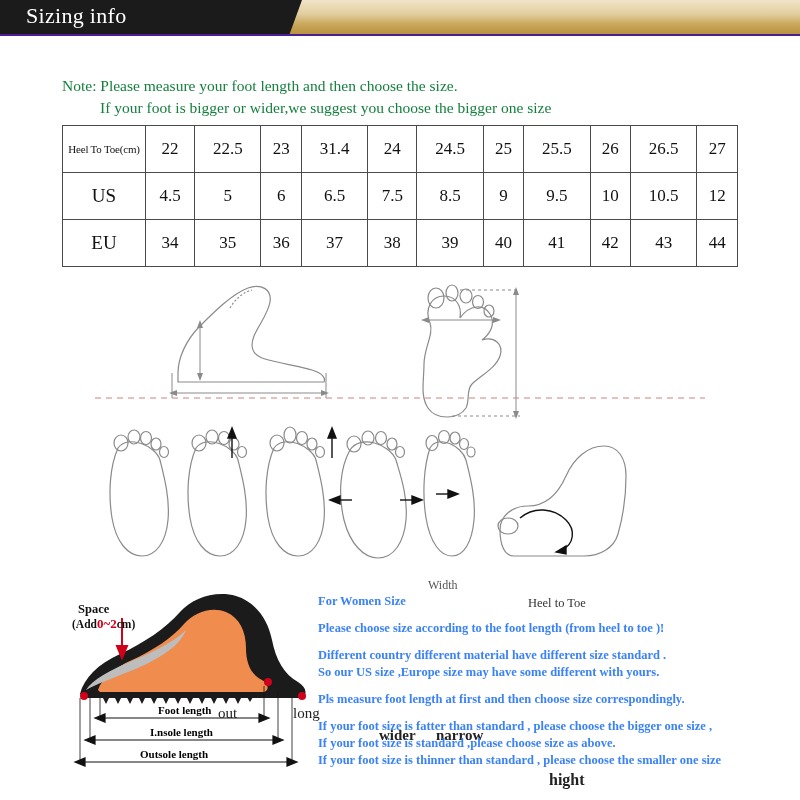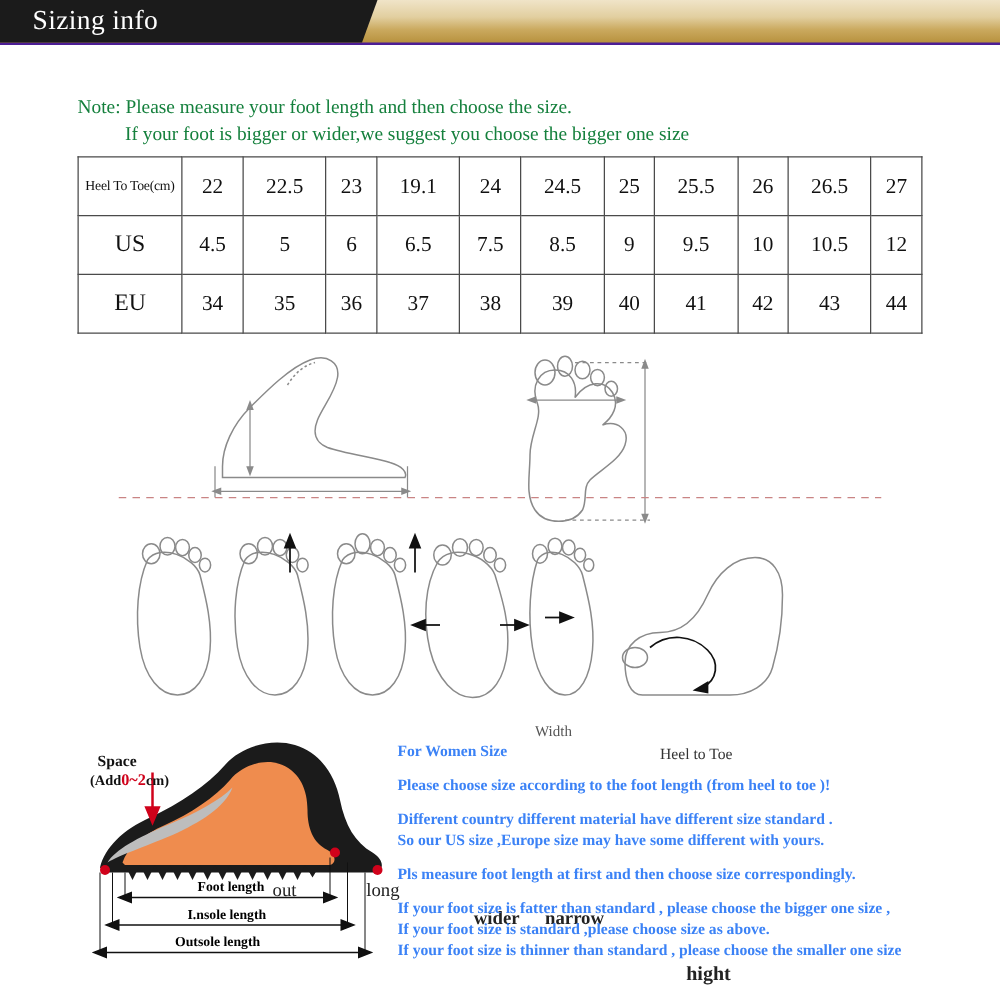--- a/index.html
+++ b/index.html
@@ -125,21 +125,21 @@
   <span class="l2">If your foot is bigger or wider,we suggest you choose the bigger one size</span>
 </div>
 
 <table class="size-table">
   <tbody id="size-table-body">
       <tr>
         <td class="rowhead small">Heel To Toe(cm)</td>
         <td>22</td>
         <td>22.5</td>
         <td>23</td>
-        <td>19.1</td>
+        <td>31.4</td>
         <td>24</td>
         <td>24.5</td>
         <td>25</td>
         <td>25.5</td>
         <td>26</td>
         <td>26.5</td>
         <td>27</td>
       </tr>
       <tr>
         <td class="rowhead">US</td>

